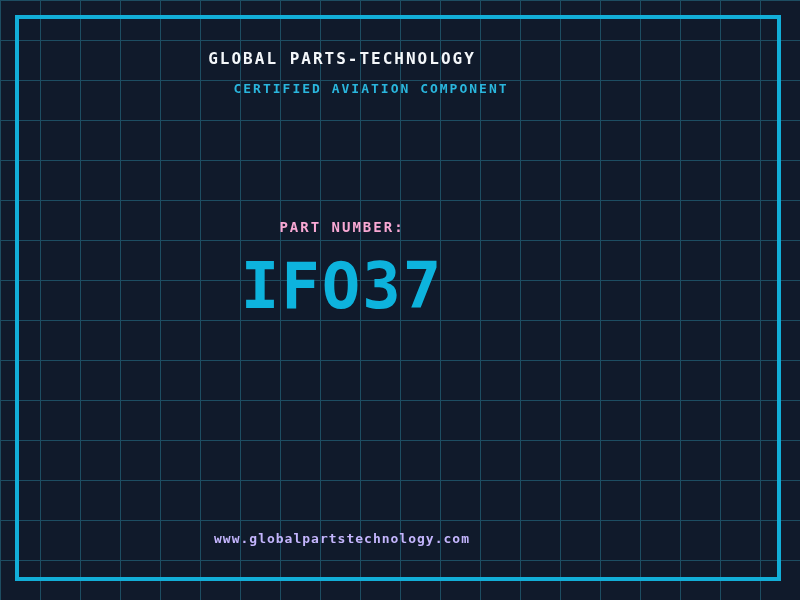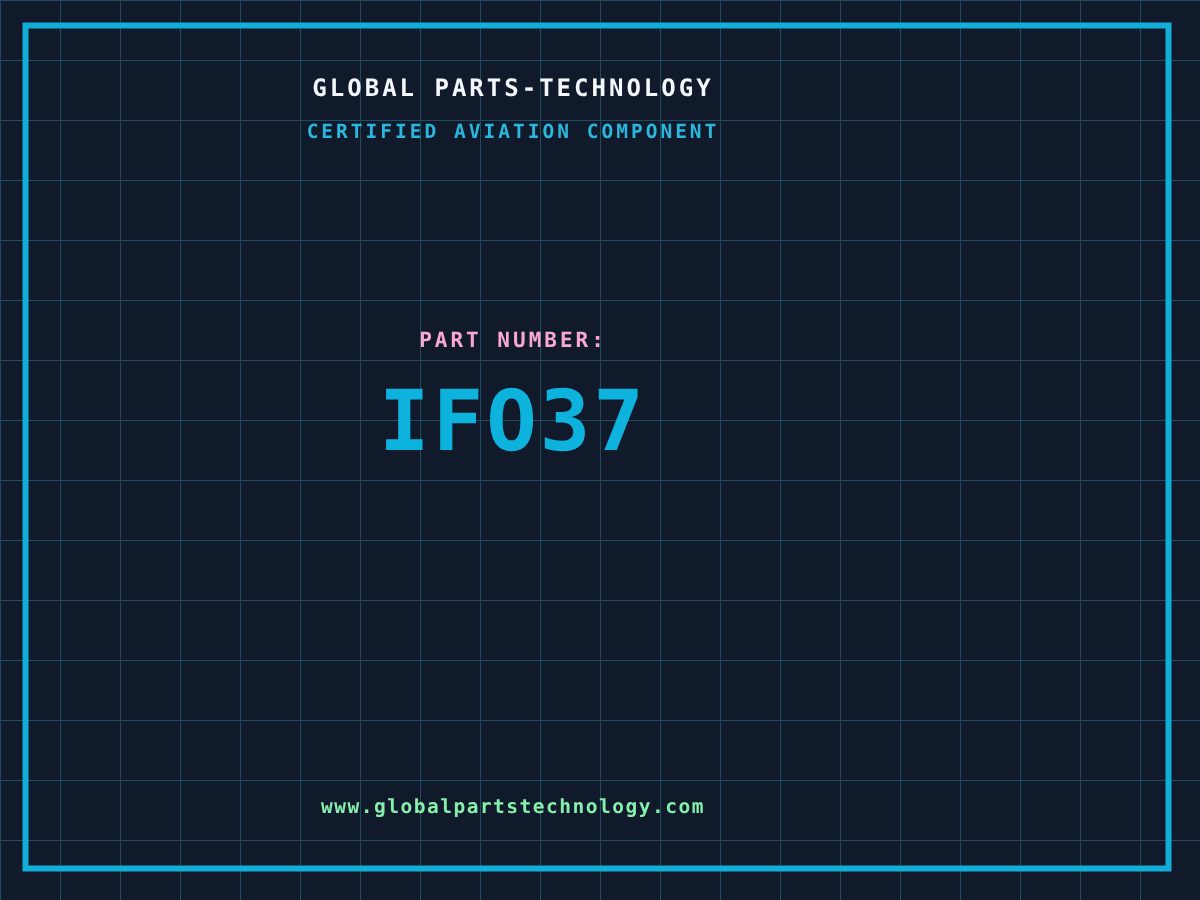--- a/index.html
+++ b/index.html
@@ -46,45 +46,46 @@
     letter-spacing: 2px;
     color: #f4f7fa;
   }
 
   .tagline {
     top: 81px;
     font-size: 13px;
     font-weight: bold;
     letter-spacing: 2px;
     color: #2ab6dd;
+    padding-left: 29px;
   }
 
   .part-label {
     top: 219px;
     font-size: 14px;
     font-weight: bold;
     letter-spacing: 2px;
     color: #f9a8d4;
   }
 
   .part-number {
     top: 254px;
-    font-size: 56px;
+    font-size: 64px;
     line-height: 1;
     font-weight: bold;
     letter-spacing: 2px;
     color: #0db3dd;
   }
 
   .website {
     top: 531px;
     font-size: 13px;
     font-weight: bold;
     letter-spacing: 1px;
-    color: #86efac;
+    color: #c4b5fd;
   }
 </style>
 </head>
 <body>
 
 <div class="frame"></div>
 
 <div class="center-text company-name">GLOBAL PARTS-TECHNOLOGY</div>
 
 <div class="center-text tagline">CERTIFIED AVIATION COMPONENT</div>

